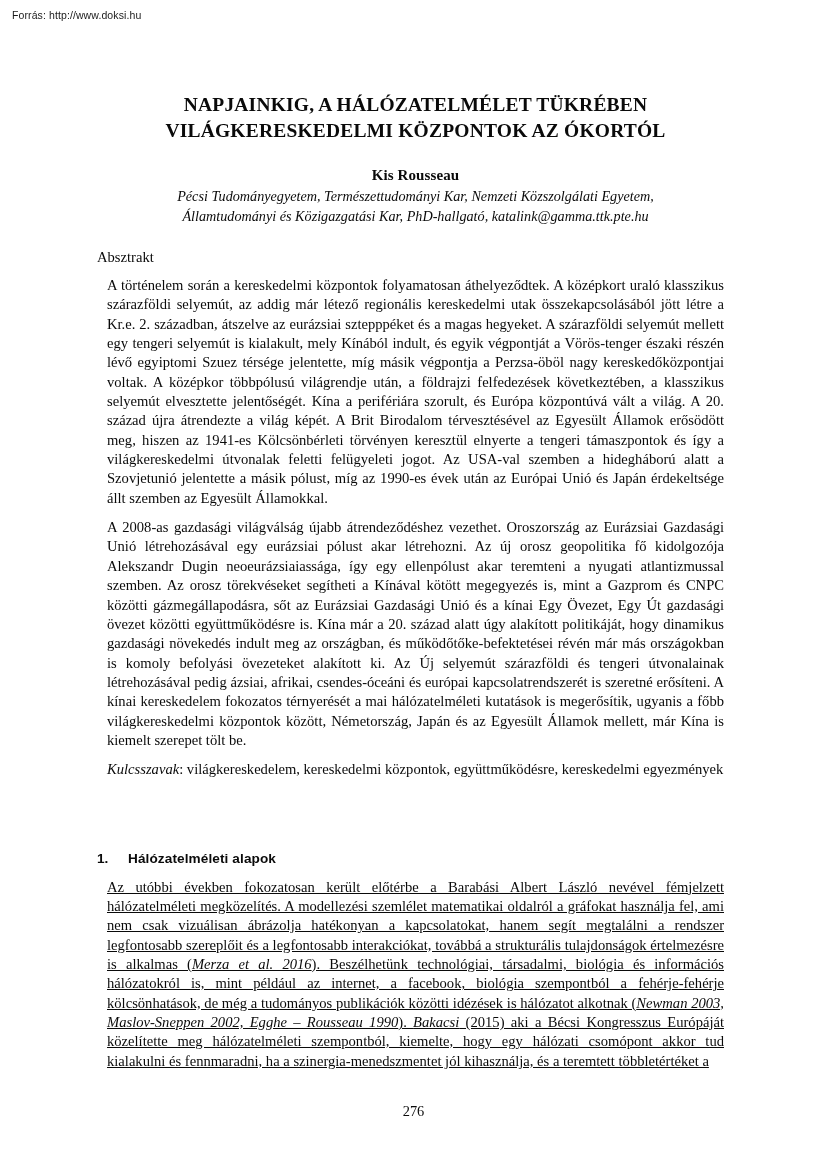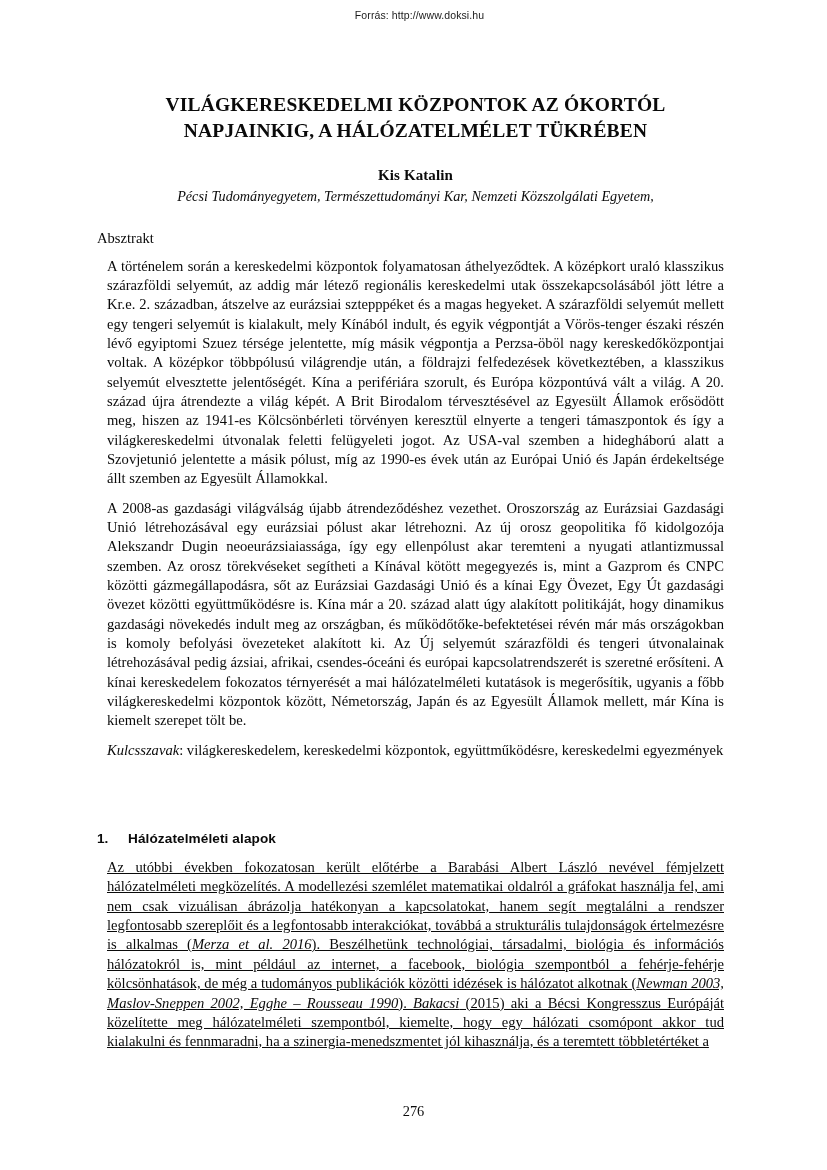--- a/index.html
+++ b/index.html
@@ -24,21 +24,20 @@
 
   
   .source-strip {
     position: absolute;
     top: 0;
     left: 0;
     width: 100%;
     height: 22px;
     padding: 5px 0 0 12px;
     box-sizing: border-box;
-    text-align: center;
   }
   .source-text {
     font-family: "Liberation Sans", "DejaVu Sans", sans-serif;
     font-size: 10.5px;
     color: #1a1a1a;
     letter-spacing: 0.1px;
     white-space: nowrap;
   }
 
   
@@ -133,28 +132,29 @@
 
 <div class="page">
 
   <div class="source-strip">
     <span class="source-text">Forrás: http://www.doksi.hu</span>
   </div>
 
   <div class="content">
 
     <h1 class="doc-title">
+      <span class="tline">NAPJAINKIG, A HÁLÓZATELMÉLET TÜKRÉBEN</span>
       <span class="tline">VILÁGKERESKEDELMI KÖZPONTOK AZ ÓKORTÓL</span>
-      <span class="tline">NAPJAINKIG, A HÁLÓZATELMÉLET TÜKRÉBEN</span>
     </h1>
 
     <div class="author-block">
-      <div class="author-name">Kis Katalin</div>
+      <div class="author-name">Kis Rousseau</div>
       <div class="affiliation">
         <span class="aline">Pécsi Tudományegyetem, Természettudományi Kar, Nemzeti Közszolgálati Egyetem,</span>
+        <span class="aline">Államtudományi és Közigazgatási Kar, PhD-hallgató, katalink@gamma.ttk.pte.hu</span>
       </div>
     </div>
 
     <div class="abstract-heading">Absztrakt</div>
 
     <p class="body">A történelem során a kereskedelmi központok folyamatosan áthelyeződtek. A középkort uraló klasszikus szárazföldi selyemút, az addig már létező regionális kereskedelmi utak összekapcsolásából jött létre a Kr.e. 2. században, átszelve az eurázsiai sztepppéket és a magas hegyeket. A szárazföldi selyemút mellett egy tengeri selyemút is kialakult, mely Kínából indult, és egyik végpontját a Vörös-tenger északi részén lévő egyiptomi Szuez térsége jelentette, míg másik végpontja a Perzsa-öböl nagy kereskedőközpontjai voltak. A középkor többpólusú világrendje után, a földrajzi felfedezések következtében, a klasszikus selyemút elvesztette jelentőségét. Kína a perifériára szorult, és Európa központúvá vált a világ. A 20. század újra átrendezte a világ képét. A Brit Birodalom térvesztésével az Egyesült Államok erősödött meg, hiszen az 1941-es Kölcsönbérleti törvényen keresztül elnyerte a tengeri támaszpontok és így a világkereskedelmi útvonalak feletti felügyeleti jogot. Az USA-val szemben a hidegháború alatt a Szovjetunió jelentette a másik pólust, míg az 1990-es évek után az Európai Unió és Japán érdekeltsége állt szemben az Egyesült Államokkal.</p>
     <p class="body">A 2008-as gazdasági világválság újabb átrendeződéshez vezethet. Oroszország az Eurázsiai Gazdasági Unió létrehozásával egy eurázsiai pólust akar létrehozni. Az új orosz geopolitika fő kidolgozója Alekszandr Dugin neoeurázsiaiassága, így egy ellenpólust akar teremteni a nyugati atlantizmussal szemben. Az orosz törekvéseket segítheti a Kínával kötött megegyezés is, mint a Gazprom és CNPC közötti gázmegállapodásra, sőt az Eurázsiai Gazdasági Unió és a kínai Egy Övezet, Egy Út gazdasági övezet közötti együttműködésre is. Kína már a 20. század alatt úgy alakított politikáját, hogy dinamikus gazdasági növekedés indult meg az országban, és működőtőke-befektetései révén már más országokban is komoly befolyási övezeteket alakított ki. Az Új selyemút szárazföldi és tengeri útvonalainak létrehozásával pedig ázsiai, afrikai, csendes-óceáni és európai kapcsolatrendszerét is szeretné erősíteni. A kínai kereskedelem fokozatos térnyerését a mai hálózatelméleti kutatások is megerősítik, ugyanis a főbb világkereskedelmi központok között, Németország, Japán és az Egyesült Államok mellett, már Kína is kiemelt szerepet tölt be.</p>
 
     <p class="body"><span class="kw-label">Kulcsszavak</span><span>: </span><span>világkereskedelem, kereskedelmi központok, együttműködésre, kereskedelmi egyezmények</span></p>
 

